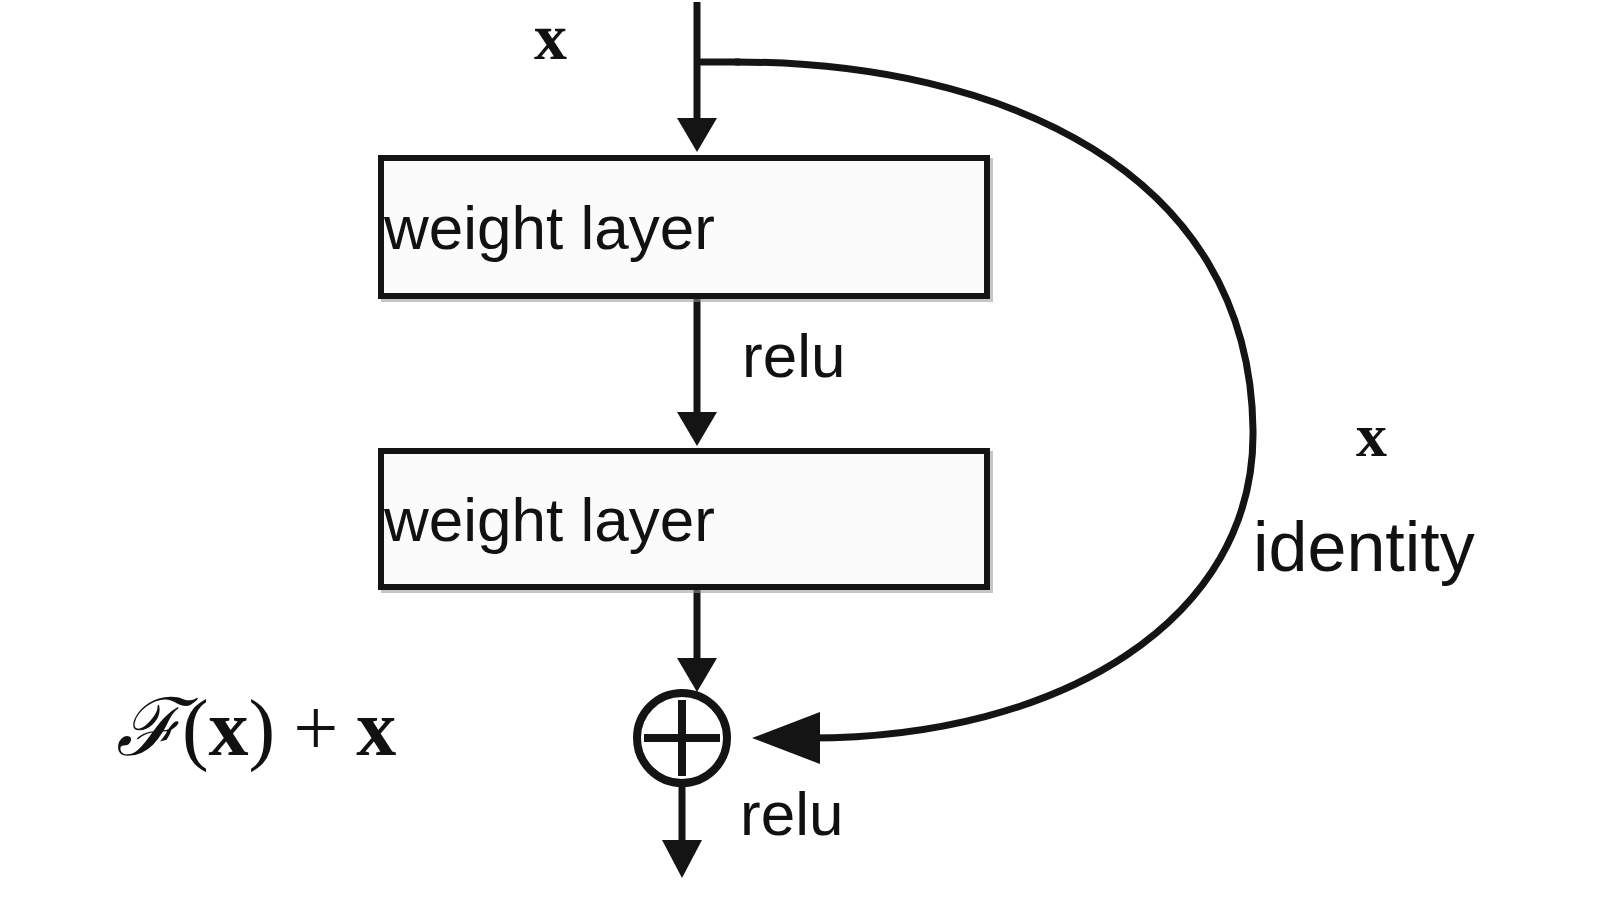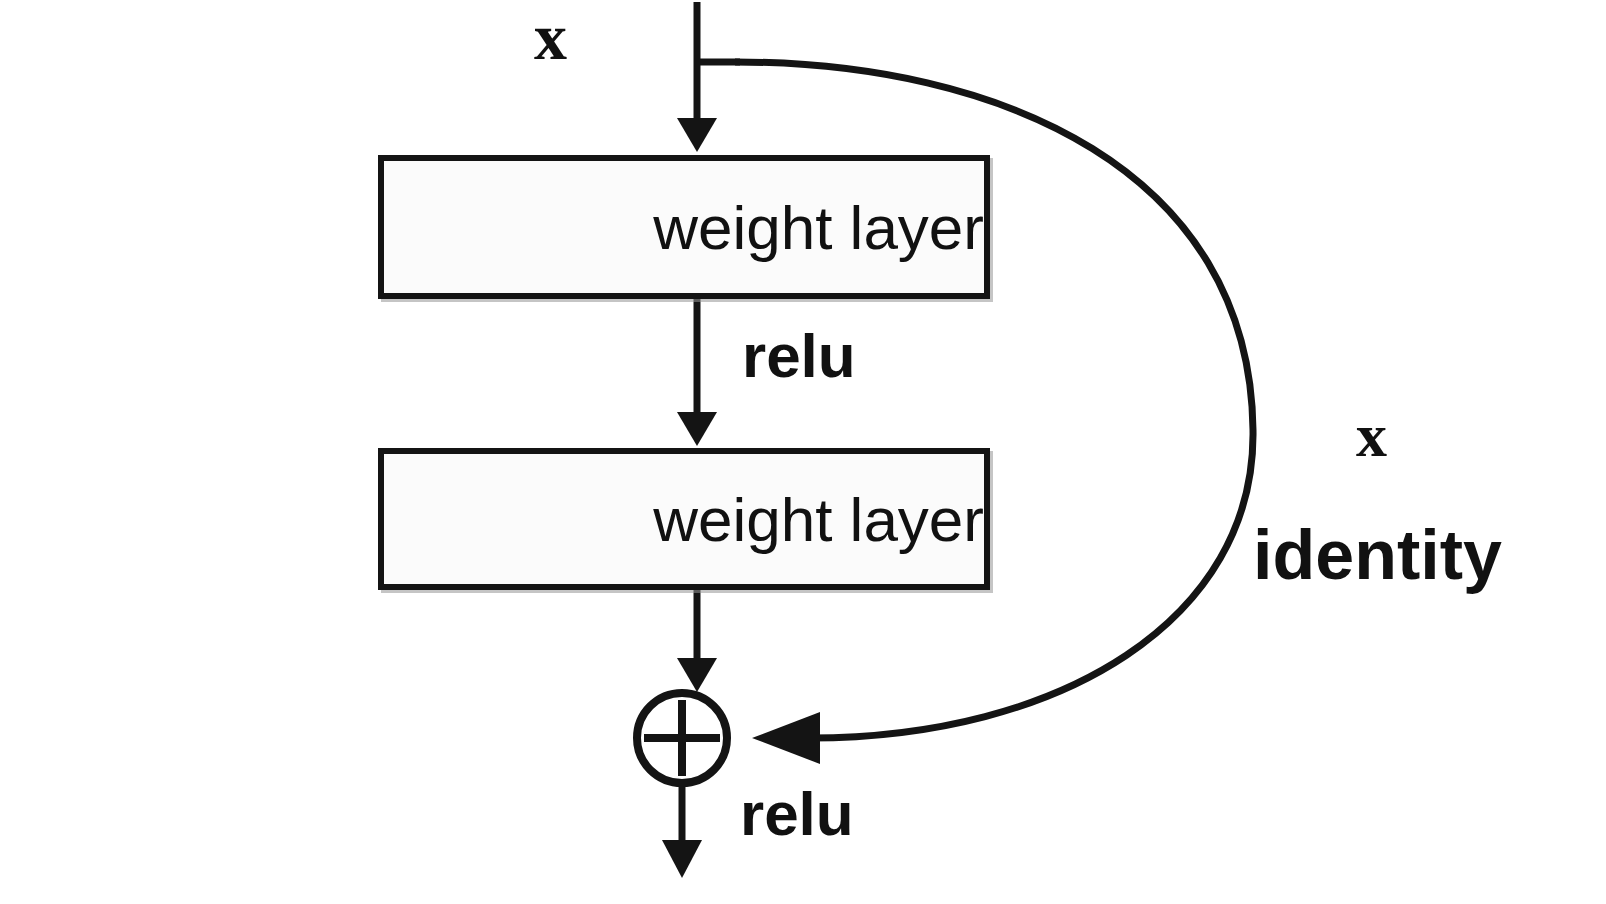--- a/index.html
+++ b/index.html
@@ -46,21 +46,21 @@
     font-family: "Liberation Serif", "DejaVu Serif", serif;
     font-style: normal;
     font-weight: normal;
   }
   .plus-op {
     font-family: "Liberation Serif", "DejaVu Serif", serif;
     font-weight: normal;
   }
   .sans {
     font-family: "Liberation Sans", sans-serif;
-    font-weight: bold;
+    font-weight: normal;
   }
 
   
   #label-x-top {
     left: 534px; top: 4px;
     font-size: 66px;
   }
   #label-fx {
     left: 28px; top: 305px;
     font-size: 80px;
@@ -69,34 +69,33 @@
     left: 116px; top: 688px;
     font-size: 80px;
   }
   #label-x-right {
     left: 1356px; top: 404px;
     font-size: 62px;
   }
   #label-identity {
     left: 1253px; top: 512px;
     font-size: 70px;
-    margin-top: 8px;
   }
   #label-relu-mid {
     left: 742px; top: 325px;
     font-size: 62px;
   }
   #label-relu-bottom {
     left: 740px; top: 783px;
     font-size: 62px;
   }
   .box-text {
     position: absolute;
     left: 0; right: 0;
-    text-align: right;
+    text-align: left;
     font-family: "Liberation Sans", sans-serif;
     font-size: 62px;
     color: #111111;
     letter-spacing: 0px;
   }
   .wbox {
     position: absolute;
     box-sizing: border-box;
     background: #fbfbfb;
     border: 6px solid #141414;
@@ -163,20 +162,21 @@
     <span class="box-text">weight layer</span>
   </div>
 
   <div class="wbox" id="weight-layer-box-2">
     <span class="box-text">weight layer</span>
   </div>
 
   <div class="lbl math-bold" id="label-x-top">x</div>
 
 
+  <div class="lbl" id="label-fx-plus-x"><span class="cal">ℱ</span><span class="paren">(</span><span class="math-bold">x</span><span class="paren">)</span><span class="plus-op" style="padding:0 18px;">+</span><span class="math-bold">x</span></div>
 
   <div class="lbl sans" id="label-relu-mid">relu</div>
 
   <div class="lbl sans" id="label-relu-bottom">relu</div>
 
   <div class="lbl math-bold" id="label-x-right">x</div>
 
   <div class="lbl sans" id="label-identity">identity</div>
 
 </div>

